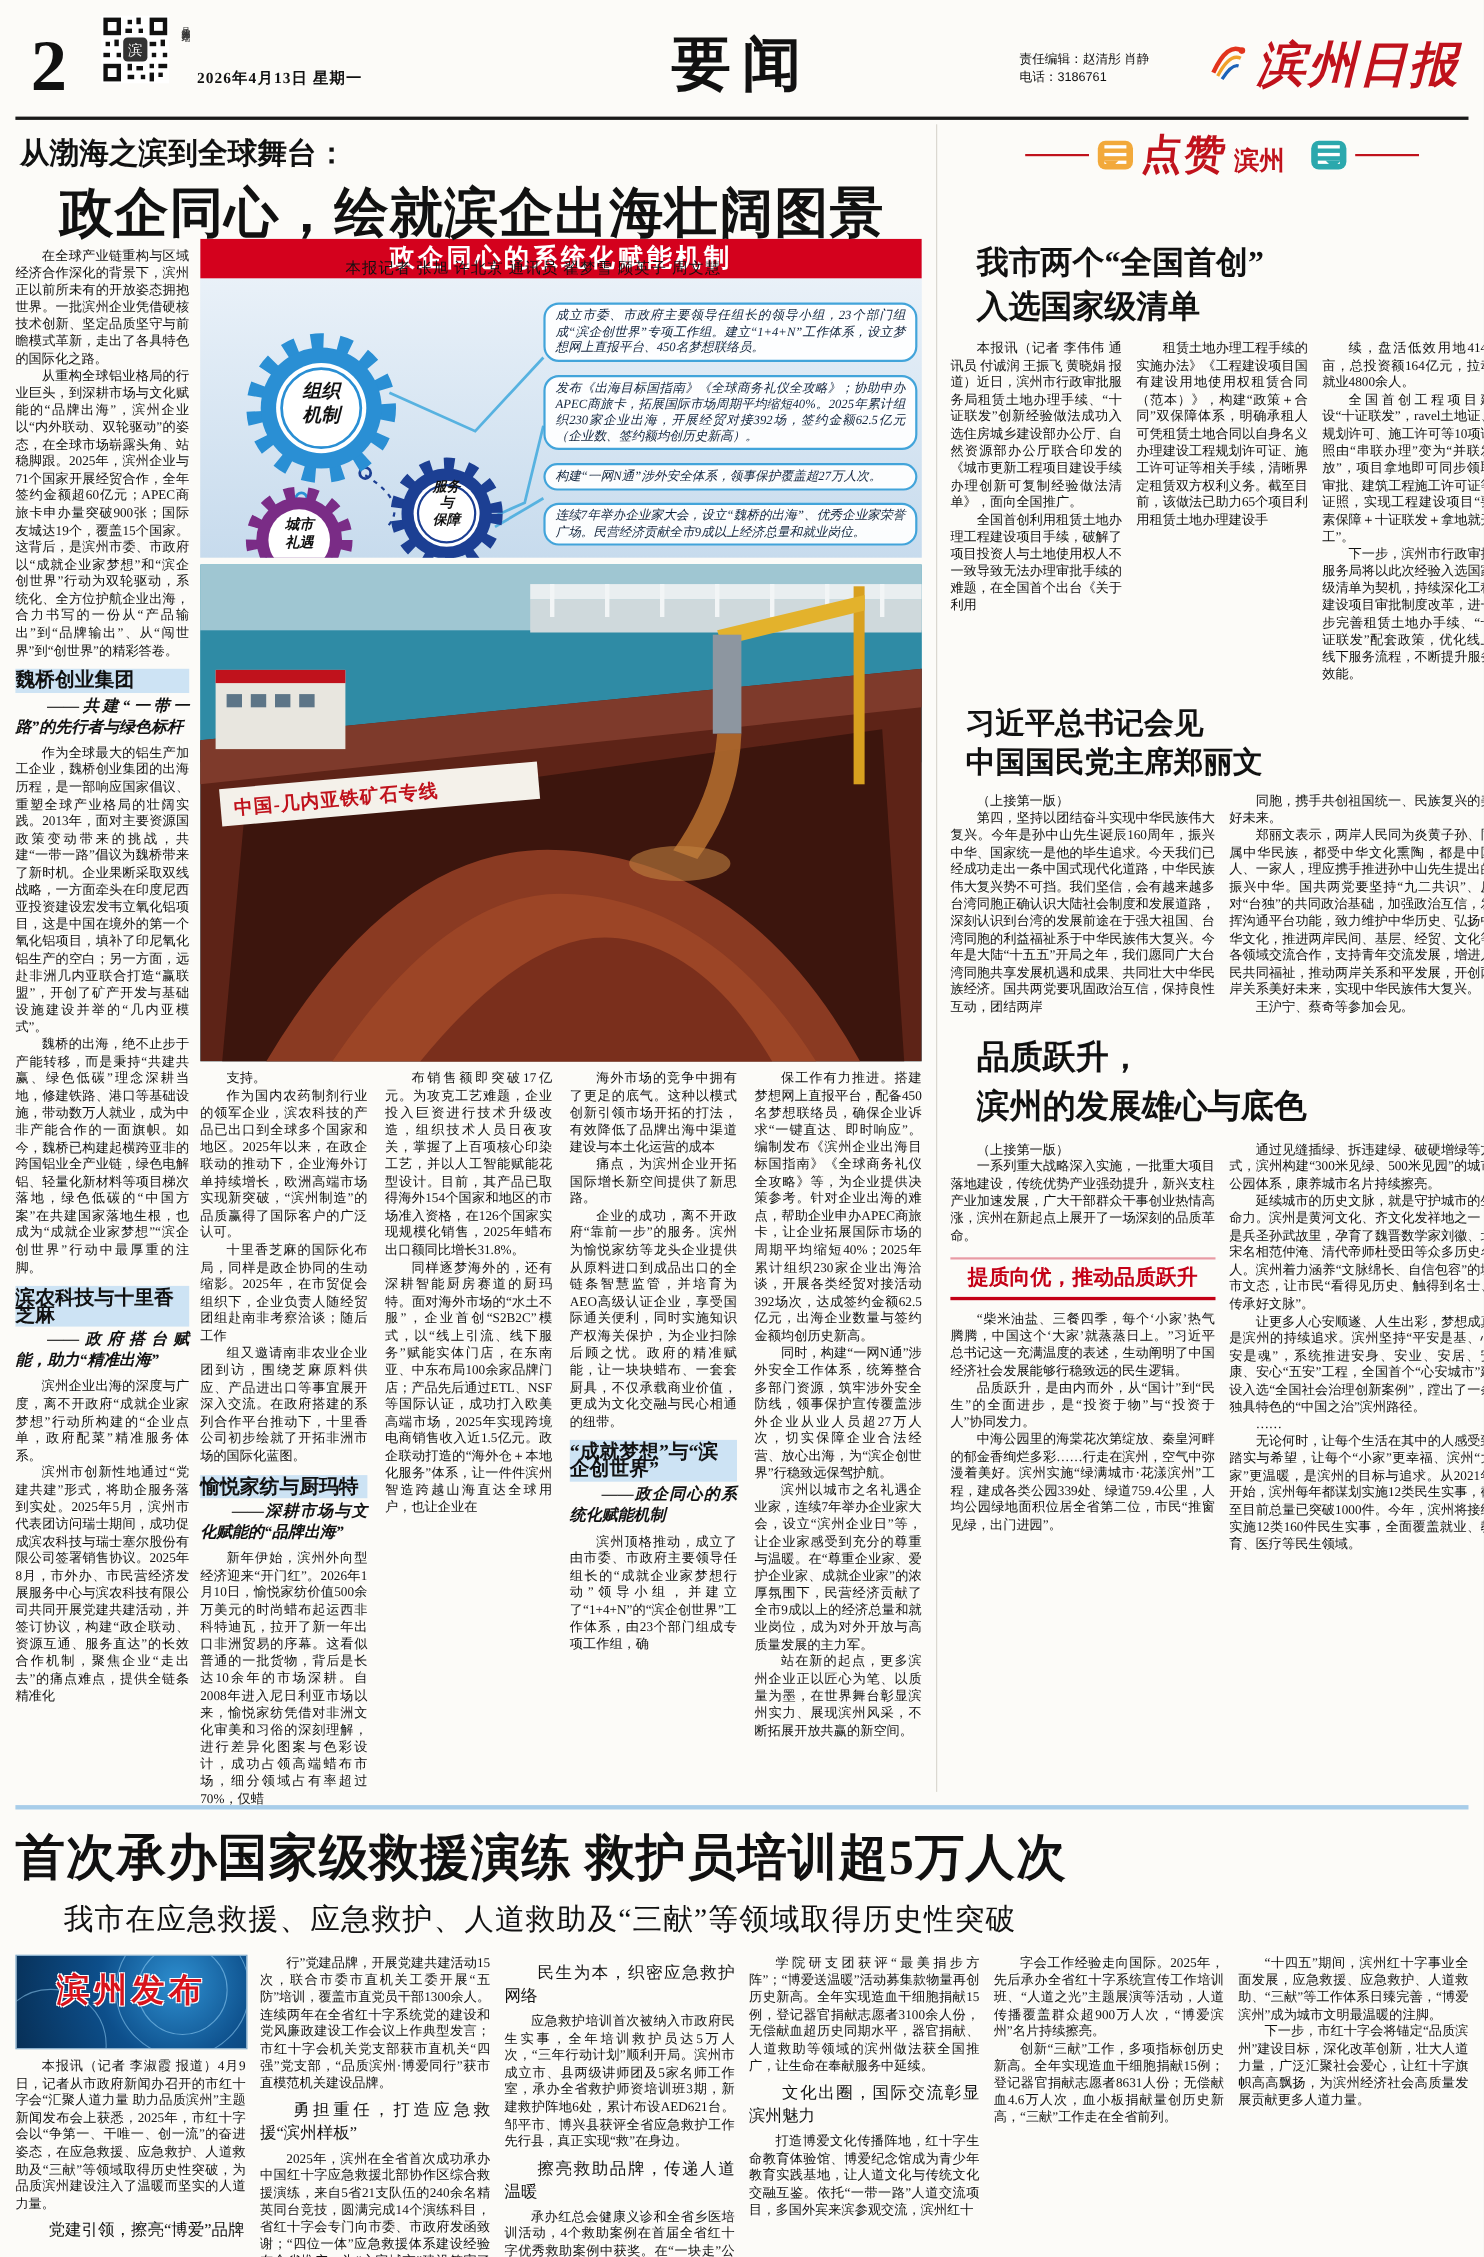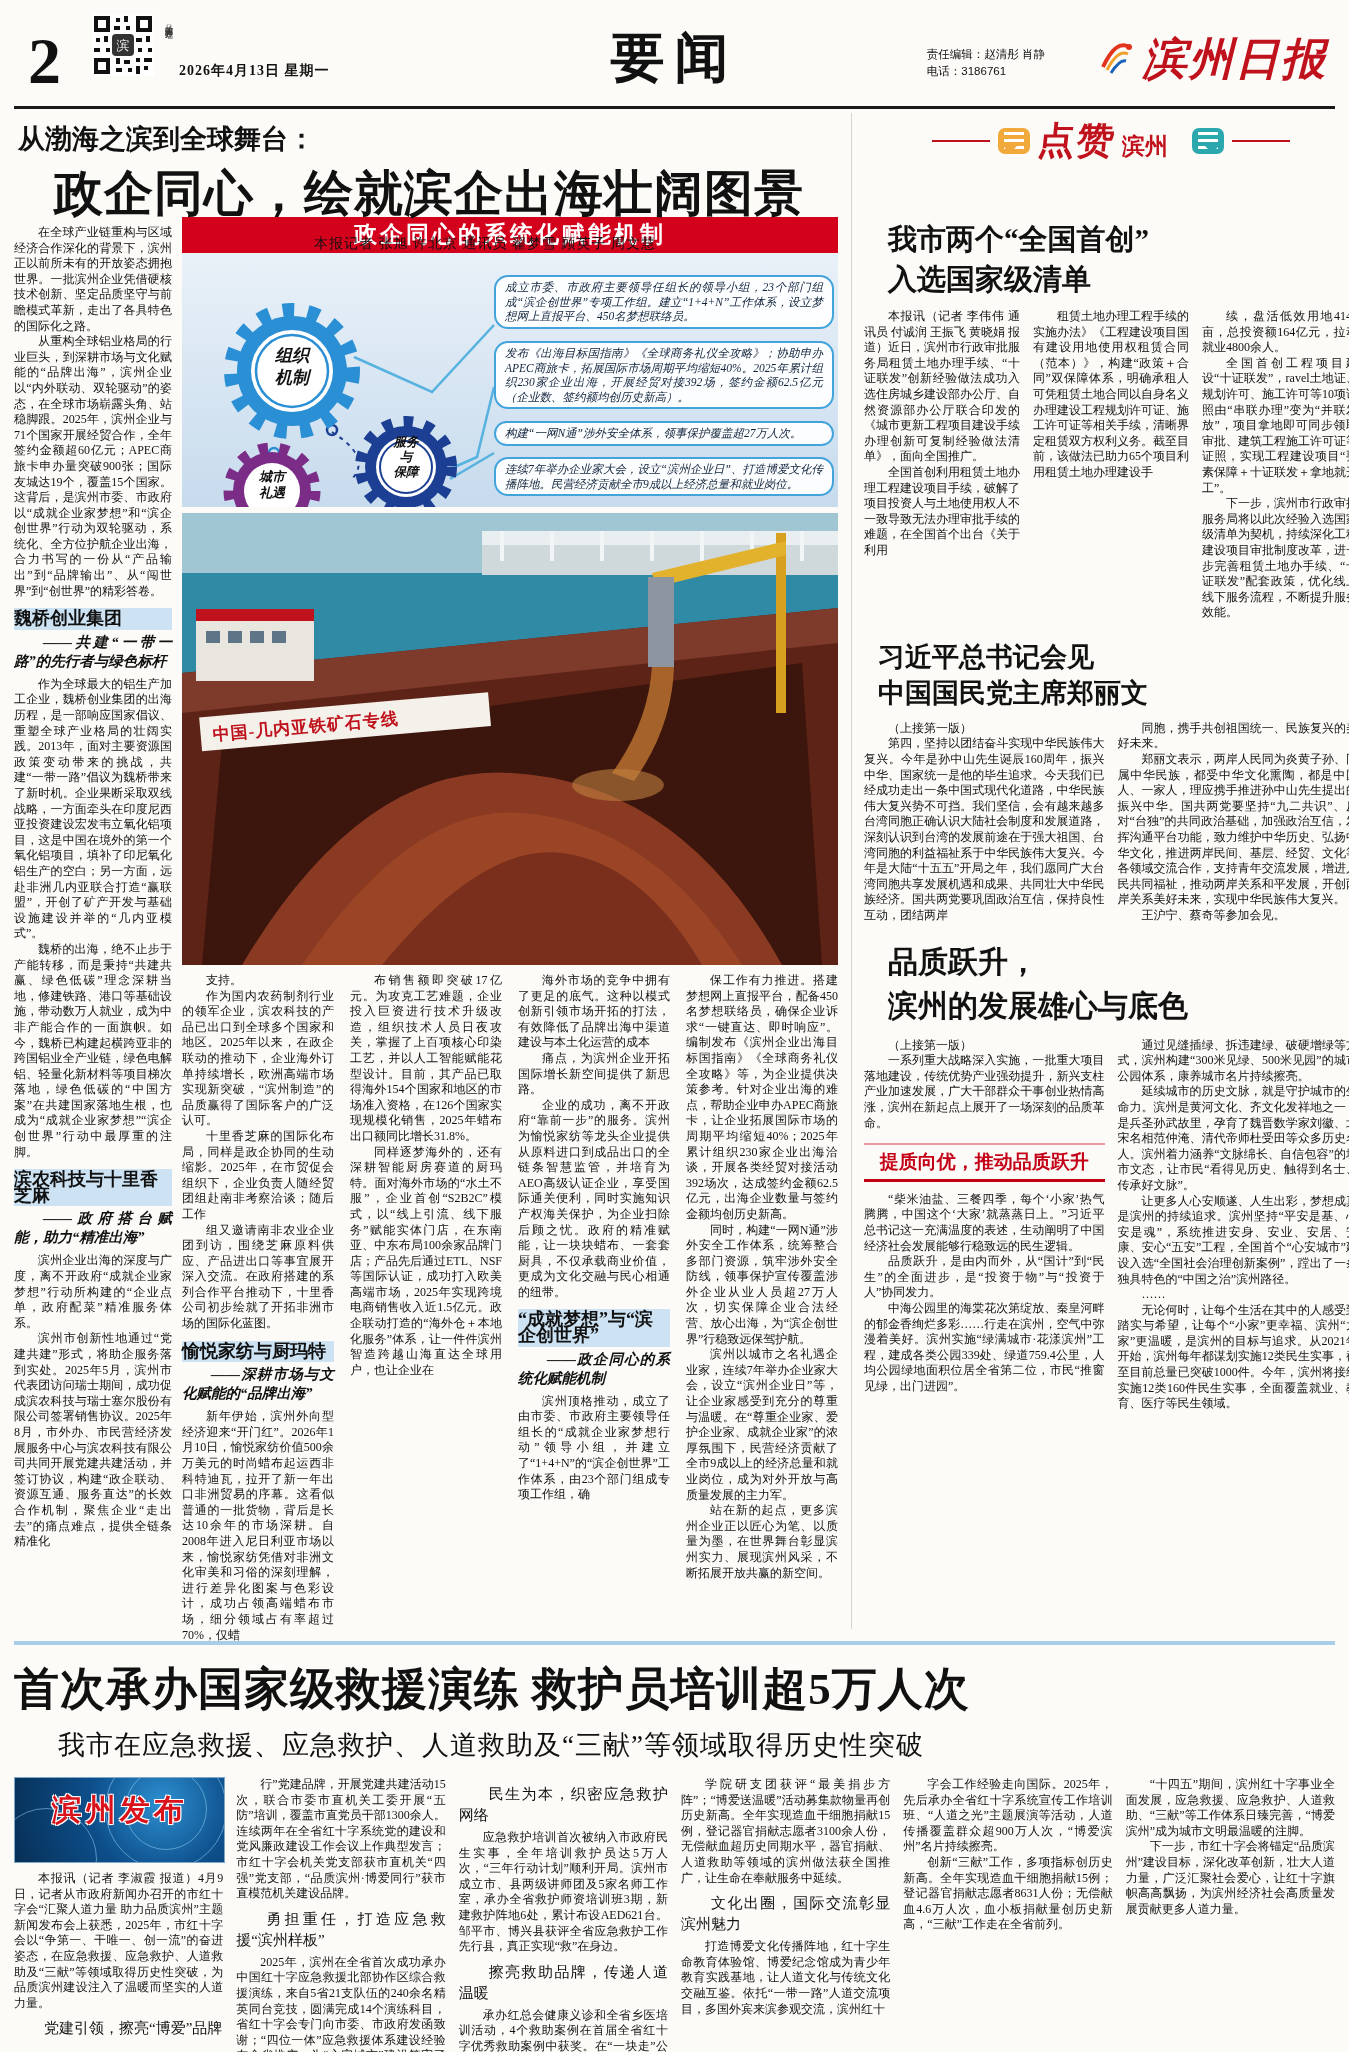--- a/index.html
+++ b/index.html
@@ -193,21 +193,21 @@
           <svg width="104" height="104" viewBox="0 0 104 104">
             <circle cx="52" cy="52" r="41" fill="none" stroke="#7a2c86" stroke-width="15" stroke-dasharray="9 11"></circle>
             <circle cx="52" cy="52" r="39" fill="#7a2c86"></circle>
             <circle cx="52" cy="52" r="28" fill="#fff"></circle>
           </svg>
           <div class="gearlabel" style="top:30px;font-size:13px;line-height:16px;">城市<br>礼遇</div>
         </div>
         <div class="ibox" style="top:58px;">成立市委、市政府主要领导任组长的领导小组，23个部门组成“滨企创世界”专项工作组。建立“1+4+N”工作体系，设立梦想网上直报平台、450名梦想联络员。</div>
         <div class="ibox" style="top:124px;">发布《出海目标国指南》《全球商务礼仪全攻略》；协助申办APEC商旅卡，拓展国际市场周期平均缩短40%。2025年累计组织230家企业出海，开展经贸对接392场，签约金额62.5亿元（企业数、签约额均创历史新高）。</div>
         <div class="ibox" style="top:204px;">构建“一网N通”涉外安全体系，领事保护覆盖超27万人次。</div>
-        <div class="ibox" style="top:240px;">连续7年举办企业家大会，设立“滨州企业日”、打造博爱文化传播阵地。民营经济贡献全市9成以上经济总量和就业岗位。</div>
+        <div class="ibox" style="top:240px;">连续7年举办企业家大会，设立“魏桥的出海”、优秀企业家荣誉广场。民营经济贡献全市9成以上经济总量和就业岗位。</div>
       </div>
 
       <div id="photo">
         <svg width="656" height="452" viewBox="0 0 656 452">
           <rect width="656" height="452" fill="#3f9cb4"></rect>
           <rect width="656" height="70" fill="#9fc6d2"></rect>
           <rect y="60" width="656" height="120" fill="#2f8ba5"></rect>
           <rect x="300" y="18" width="356" height="14" fill="#e9eef0"></rect>
           <rect x="300" y="32" width="356" height="30" fill="#cfd9dc"></rect>
           <g stroke="#f2f5f6" stroke-width="4">

